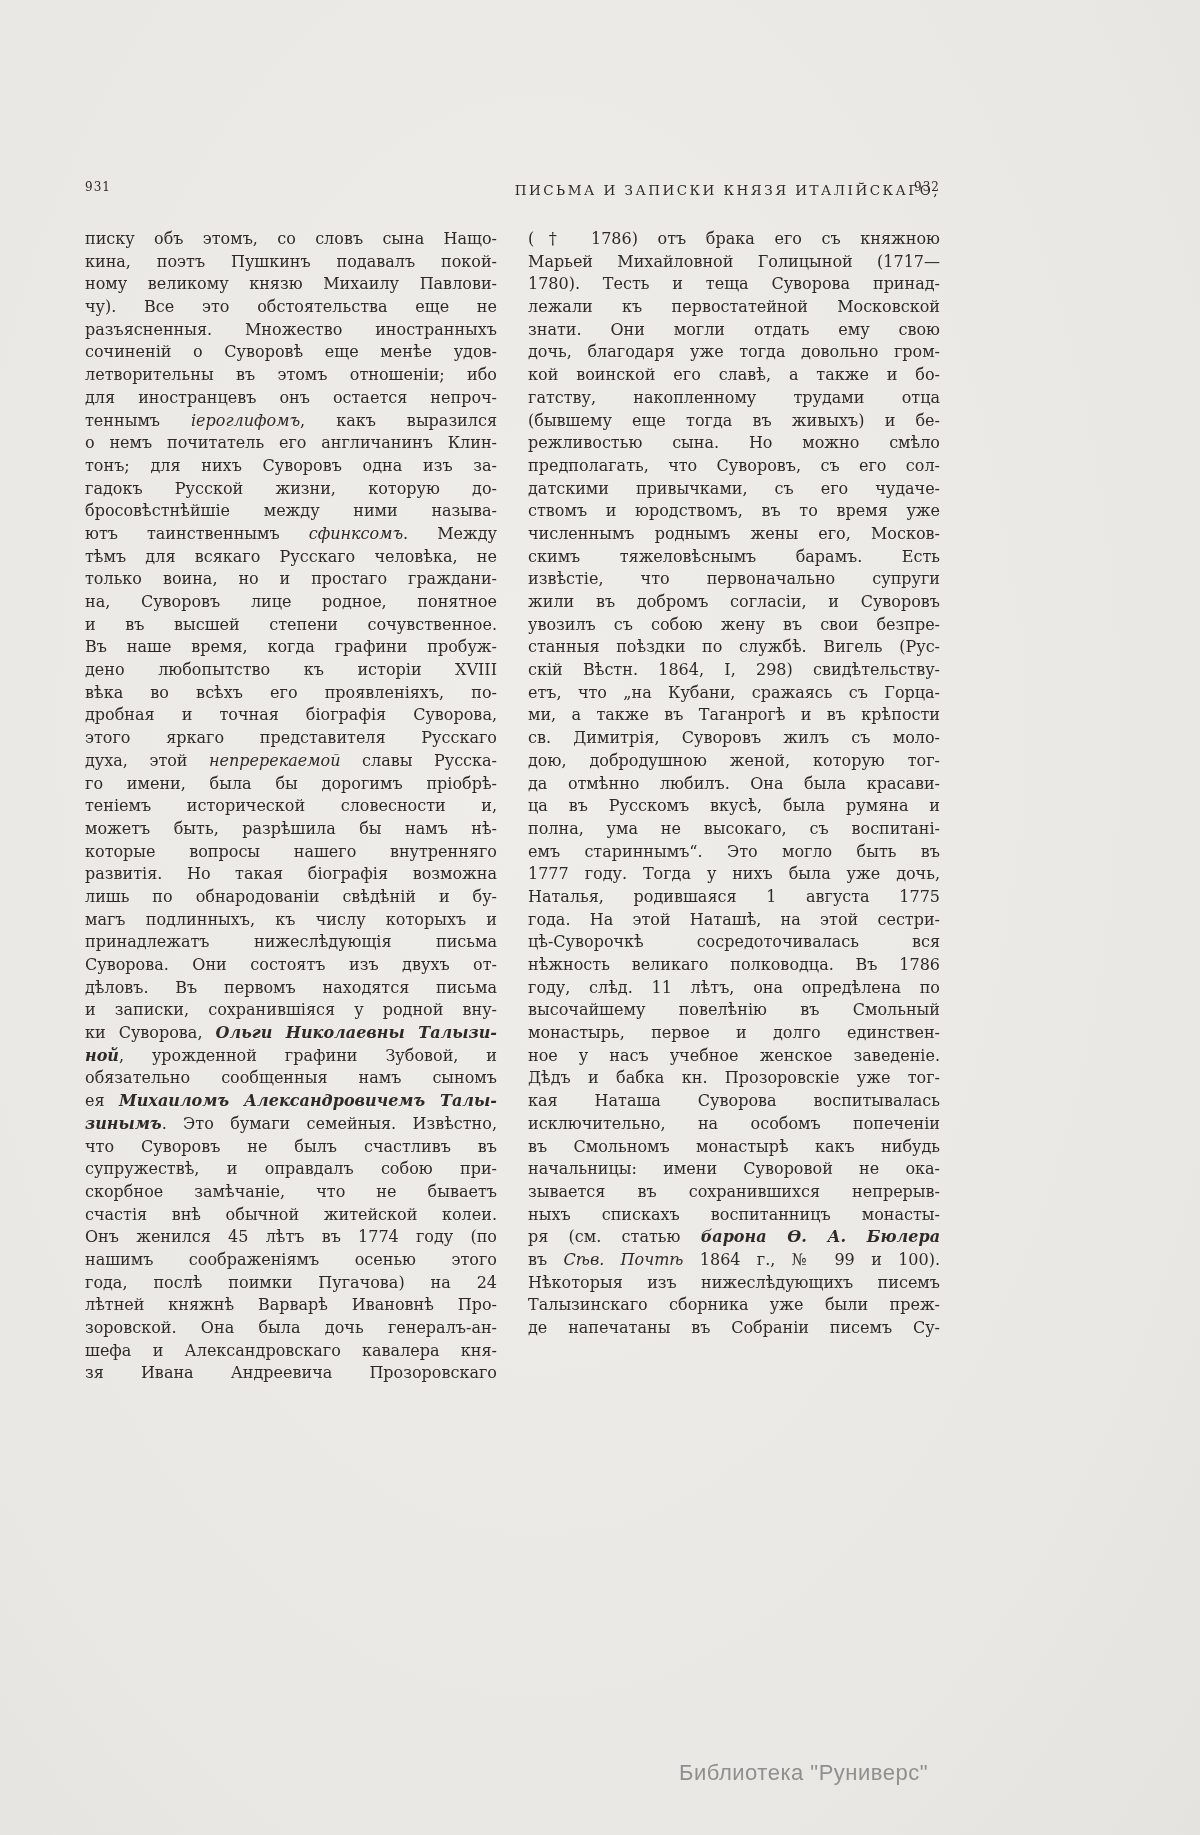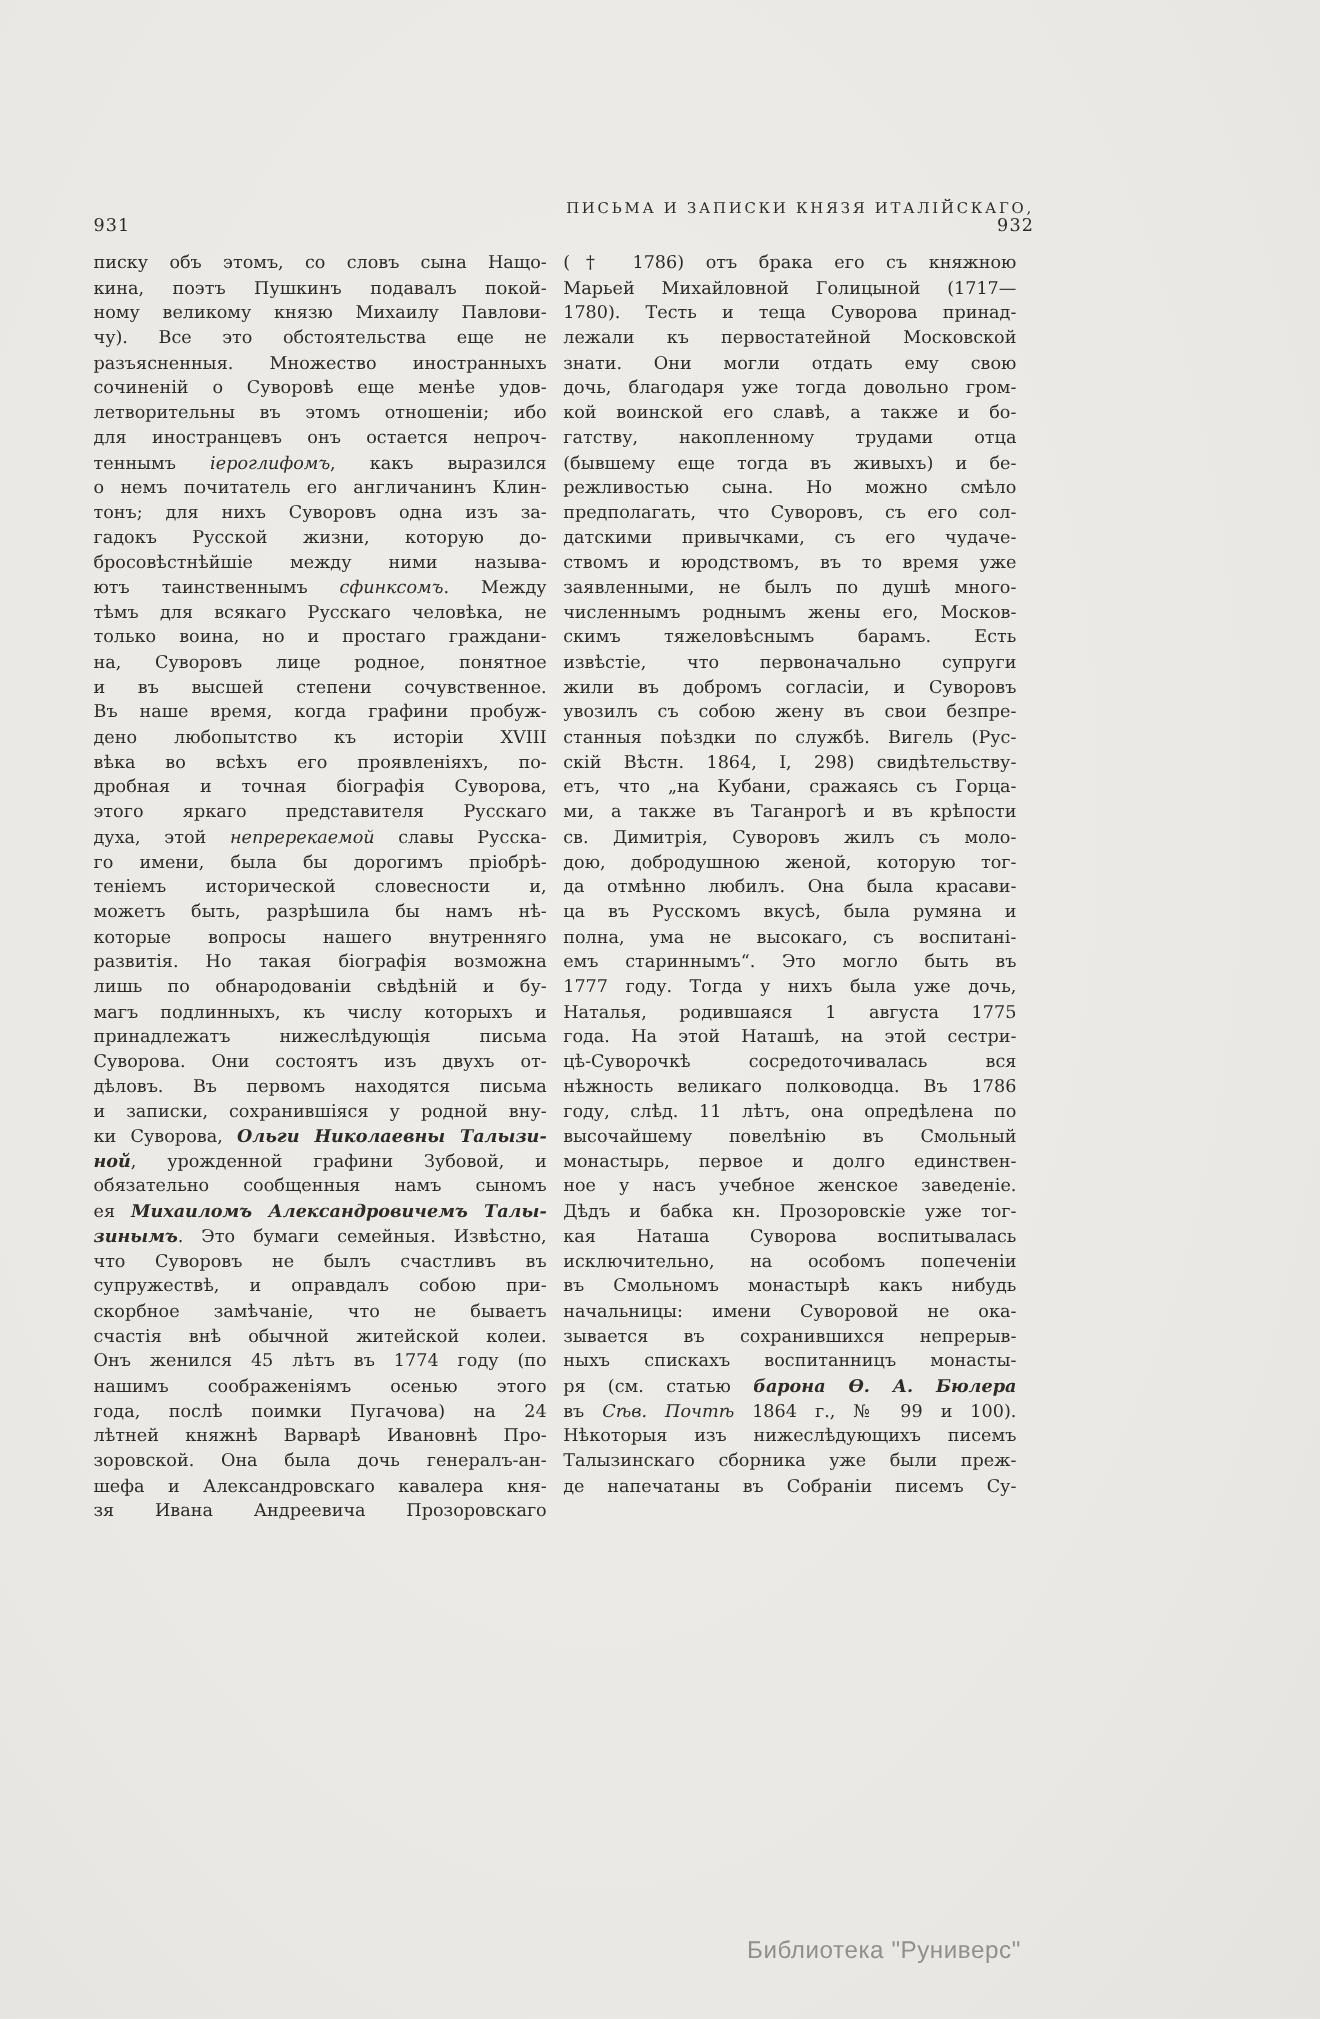--- a/index.html
+++ b/index.html
@@ -22,22 +22,22 @@
   }
   .header {
     position: absolute;
     top: 180px;
     left: 85px;
     width: 855px;
     height: 24px;
   }
   .pagenum {
     position: absolute;
-    top: 15px;
-    font-size: 16px;
+    top: 0;
+    font-size: 12px;
     letter-spacing: 1px;
   }
   .pagenum.left { left: 0; }
   .pagenum.right { right: 0; text-align: right; }
   .running-title {
     position: absolute;
     top: 2px;
     left: 0;
     width: 100%;
     text-align: right;
@@ -45,20 +45,21 @@
     letter-spacing: 2.5px;
     white-space: nowrap;
   }
   .columns {
     position: absolute;
     top: 228px;
     left: 85px;
     width: 855px;
     display: flex;
     gap: 15px;
+    justify-content: space-between;
   }
   .col {
     width: 412px;
   }
   .line {
     font-size: 16px;
     height: 22.7px;
     line-height: 22.7px;
     text-align: justify;
     text-align-last: justify;
@@ -150,21 +151,20 @@
         <div class="line"><span>лежали къ первостатейной Московской</span></div>
         <div class="line"><span>знати. Они могли отдать ему свою</span></div>
         <div class="line"><span>дочь, благодаря уже тогда довольно гром-</span></div>
         <div class="line"><span>кой воинской его славѣ, а также и бо-</span></div>
         <div class="line"><span>гатству, накопленному трудами отца</span></div>
         <div class="line"><span>(бывшему еще тогда въ живыхъ) и бе-</span></div>
         <div class="line"><span>режливостью сына. Но можно смѣло</span></div>
         <div class="line"><span>предполагать, что Суворовъ, съ его сол-</span></div>
         <div class="line"><span>датскими привычками, съ его чудаче-</span></div>
         <div class="line"><span>ствомъ и юродствомъ, въ то время уже</span></div>
-        <div class="line"><span>заявленными, не былъ по душѣ много-</span></div>
         <div class="line"><span>численнымъ роднымъ жены его, Москов-</span></div>
         <div class="line"><span>скимъ тяжеловѣснымъ барамъ. Есть</span></div>
         <div class="line"><span>извѣстіе, что первоначально супруги</span></div>
         <div class="line"><span>жили въ добромъ согласіи, и Суворовъ</span></div>
         <div class="line"><span>увозилъ съ собою жену въ свои безпре-</span></div>
         <div class="line"><span>станныя поѣздки по службѣ. Вигель (Рус-</span></div>
         <div class="line"><span>скій Вѣстн. 1864, I, 298) свидѣтельству-</span></div>
         <div class="line"><span>етъ, что „на Кубани, сражаясь съ Горца-</span></div>
         <div class="line"><span>ми, а также въ Таганрогѣ и въ крѣпости</span></div>
         <div class="line"><span>св. Димитрія, Суворовъ жилъ съ моло-</span></div>

